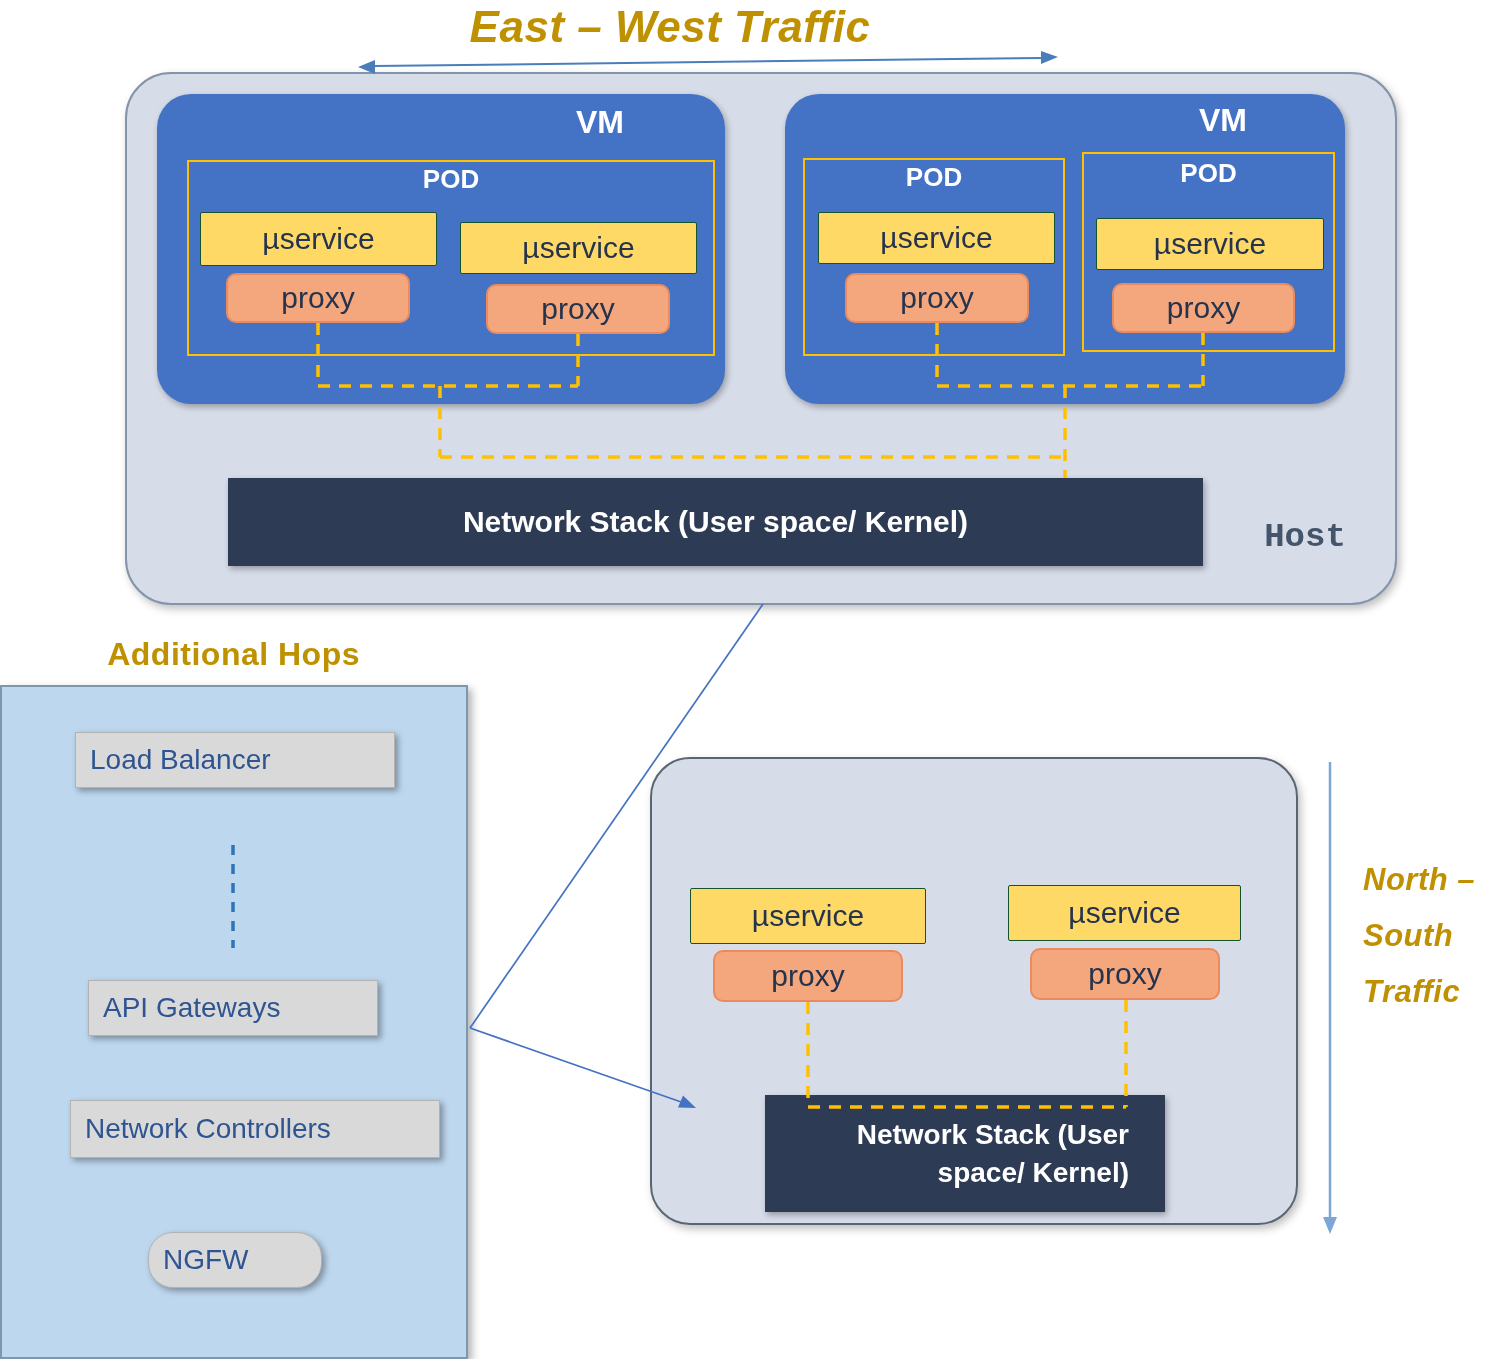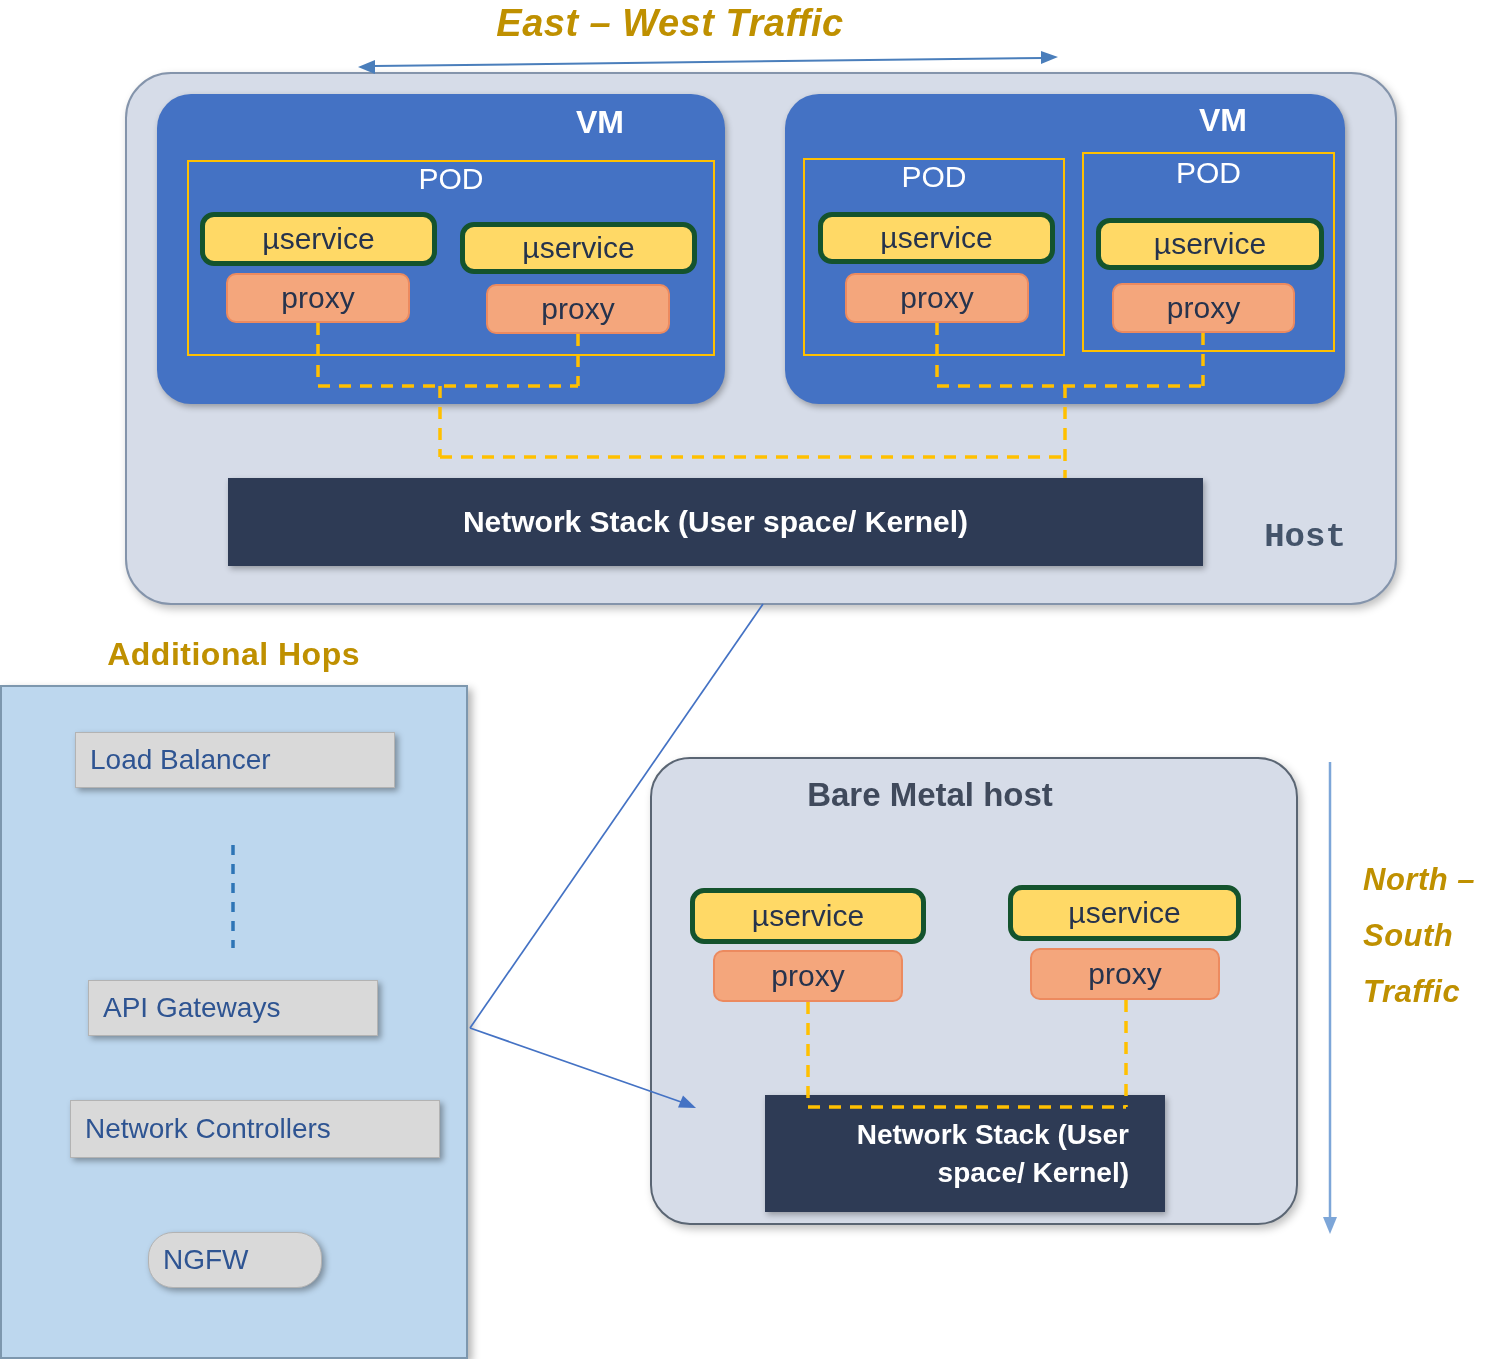--- a/index.html
+++ b/index.html
@@ -1,35 +1,35 @@
 <!DOCTYPE html>
 <html><head>
 <meta charset="utf-8">
 <style>
   * { margin:0; padding:0; box-sizing:border-box; }
   html,body { background:#ffffff; font-family:"Liberation Sans", sans-serif; }
   .canvas { position:relative; width:1500px; height:1359px; background:#ffffff; overflow:hidden; }
   .canvas > div { position:absolute; }
 
-  .gold-title { color:#bf9000; font-weight:bold; font-style:italic; font-size:38px; text-align:center; letter-spacing:0.5px; }
+  .gold-title { color:#bf9000; font-weight:bold; font-style:italic; font-size:44px; text-align:center; letter-spacing:0.5px; }
   .hops-title { font-style:normal; font-size:32px; }
   .ns { font-size:31px; }
   .ns div { line-height:1.8; }
 
   .host-box { background:#d6dce8; border:2px solid #8494ab; border-radius:46px; box-shadow:3px 4px 8px rgba(0,0,0,0.25); }
   .host-box.bare { border-color:#5a6573; border-radius:40px; }
   .host-label { color:#44546a; font-size:34px; font-weight:bold; text-align:center; }
   .bare-title { color:#404a5c; font-size:33px; font-weight:bold; text-align:center; }
 
   .vm-box { background:#4472c4; border-radius:34px; box-shadow:2px 3px 6px rgba(0,0,0,0.3); }
   .vm-label { color:#ffffff; font-size:32px; font-weight:600; text-align:center; }
   .pod-box { border:2.5px solid #ffc000; }
-  .pod-label { color:#ffffff; font-size:30px; font-weight:400; text-align:center; line-height:38px; }
+  .pod-label { color:#ffffff; font-size:26px; font-weight:700; text-align:center; line-height:38px; }
 
-  .usvc { background:#ffd966; border:5px solid #14532d; border-radius:14px; color:#26334d; font-size:30px;
+  .usvc { background:#ffd966; border:1px solid #14532d; border-radius:2px; color:#26334d; font-size:30px;
           display:flex; align-items:center; justify-content:center; }
   .proxy { background:#f4a67c; border:2px solid #ec8a5f; border-radius:10px; color:#26334d; font-size:30px;
           display:flex; align-items:center; justify-content:center; }
 
   .netstack { background:#2e3b55; color:#ffffff; font-weight:bold; font-size:30px;
           display:flex; align-items:center; justify-content:center; text-align:right;
           box-shadow:2px 3px 6px rgba(0,0,0,0.3); }
   .netstack.small { font-size:28px; padding:0 36px; line-height:1.35; }
 
   .hops-box { background:#bdd7ee; border:2px solid #7d97ae; box-shadow:4px 4px 8px rgba(0,0,0,0.3); }
@@ -76,21 +76,20 @@
   <div class="netstack" style="left:228px; top:478px; width:975px; height:88px;">Network Stack (User space/ Kernel)</div>
 
   <div class="gold-title hops-title" style="left:50px; top:636px; width:310px; text-align:right;">Additional Hops</div>
   <div class="hops-box" style="left:0px; top:685px; width:468px; height:674px;"></div>
   <div class="hop-item" style="left:75px; top:732px; width:320px; height:56px;">Load Balancer</div>
   <div class="hop-item" style="left:88px; top:980px; width:290px; height:56px;">API Gateways</div>
   <div class="hop-item" style="left:70px; top:1100px; width:370px; height:58px;">Network Controllers</div>
   <div class="hop-item" style="left:148px; top:1232px; width:174px; height:56px;border-radius:25px;">NGFW</div>
 
   <div class="host-box bare" style="left:650px; top:757px; width:648px; height:468px;"></div>
-  <div class="bare-title" style="left:606px; top:776px; width:648px;">Bare Metal host</div>
 
   <div class="usvc" style="left:690px; top:888px; width:236px; height:56px;">µservice</div>
   <div class="proxy" style="left:713px; top:950px; width:190px; height:52px;">proxy</div>
   <div class="usvc" style="left:1008px; top:885px; width:233px; height:56px;">µservice</div>
   <div class="proxy" style="left:1030px; top:948px; width:190px; height:52px;">proxy</div>
 
   <div class="netstack small" style="left:765px; top:1095px; width:400px; height:117px;">Network Stack (User space/ Kernel)</div>
 
   <div class="gold-title ns" style="left:1363px; top:852px; width:140px; text-align:left;">
     <div>North –</div>

